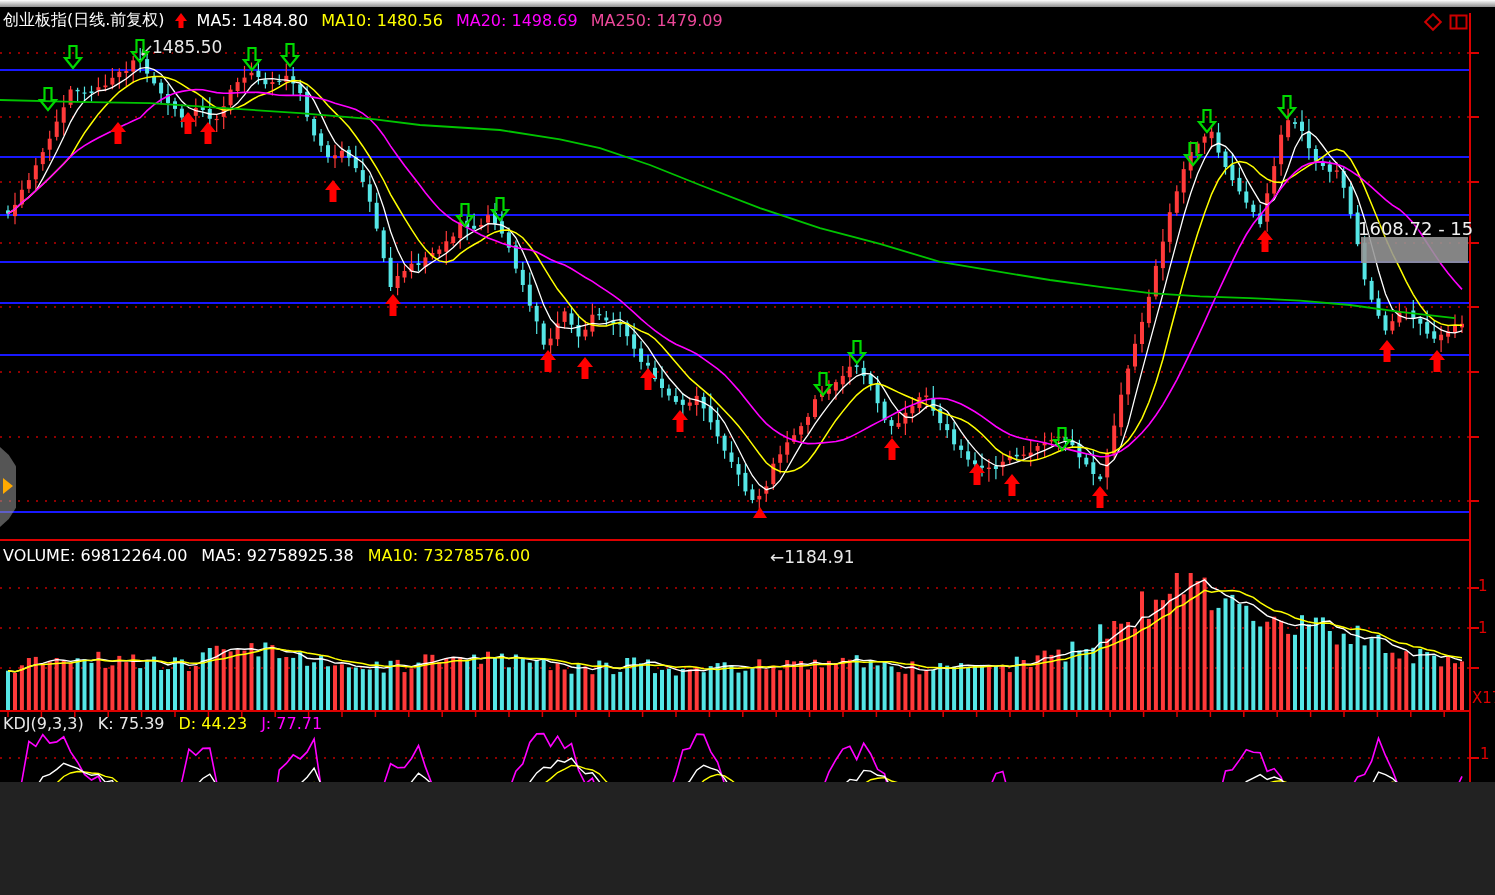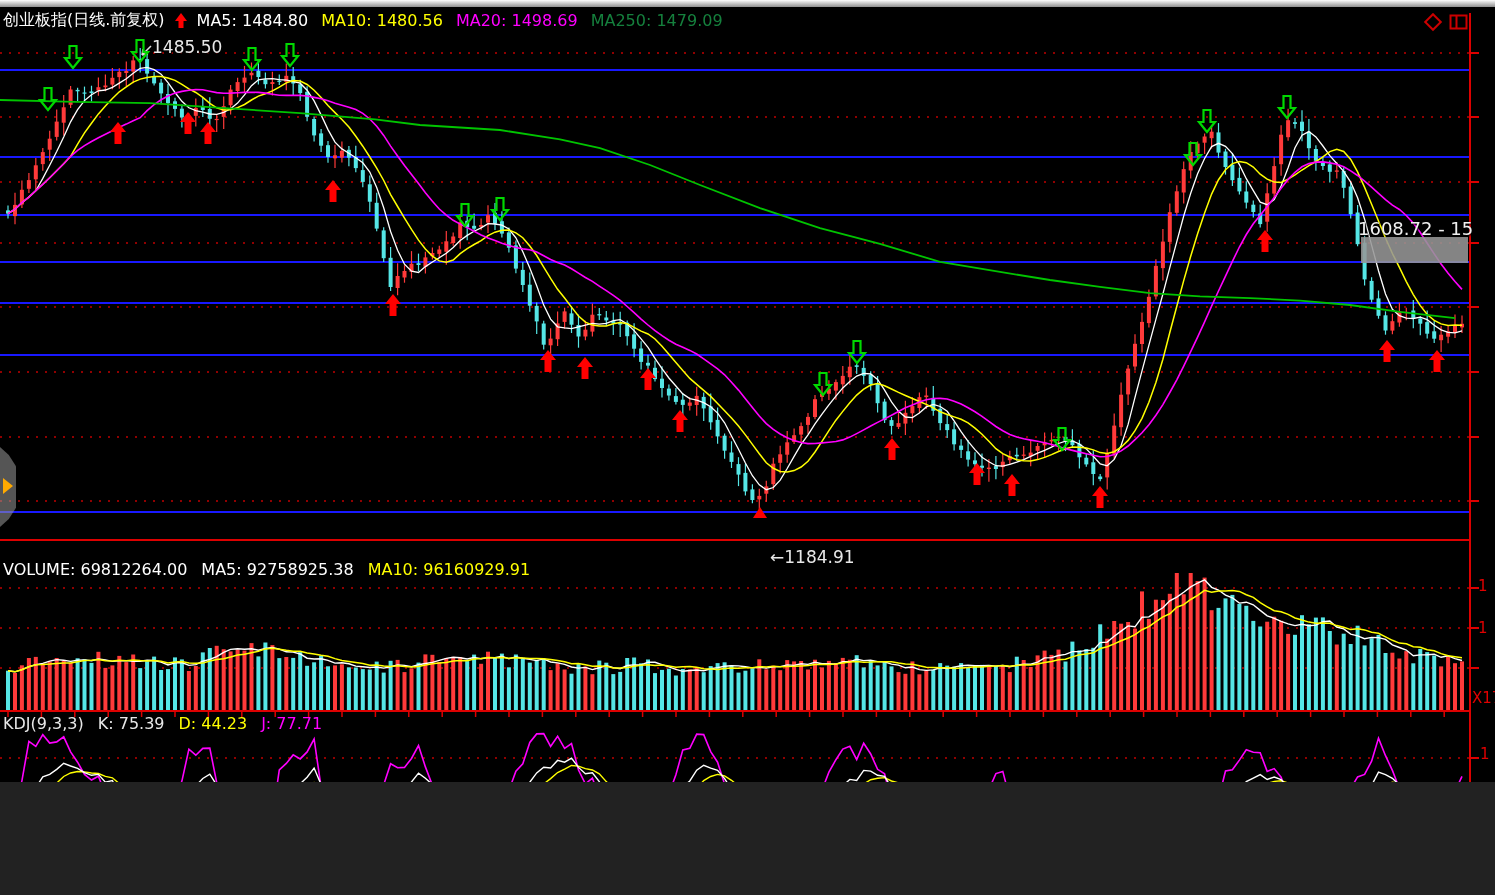--- a/index.html
+++ b/index.html
@@ -2,21 +2,21 @@
 <html><head>
 <meta charset="utf-8">
 <style>
   html,body{margin:0;padding:0;background:#222;}
   .stage{position:relative;width:1495px;height:782px;background:#000;overflow:hidden;
          font-family:"DejaVu Sans",sans-serif;}
   .titlebar{position:absolute;left:0;top:0;width:100%;height:7px;
             background:linear-gradient(#fdfdfd,#8f8f8f);}
   .hdr{position:absolute;left:3px;top:10px;display:flex;gap:13px;align-items:center;
        font-size:16px;white-space:nowrap;z-index:5;}
-  .hdr .w{color:#ffffff}.hdr .y{color:#ffff00}.hdr .m{color:#ff00ff}.hdr .g{color:#15803d}
+  .hdr .w{color:#ffffff}.hdr .y{color:#ffff00}.hdr .m{color:#ff00ff}.hdr .g{color:#ec4899}
   .pane-hdr{position:absolute;left:3px;display:flex;gap:14px;font-size:16px;
             white-space:nowrap;z-index:5;}
   .lbl{position:absolute;color:#e00000;font-size:15px;z-index:5;white-space:nowrap;}
   .anno{position:absolute;color:#e8e8e8;font-size:17px;z-index:6;white-space:nowrap;
         text-shadow:1px 1px 1px #000;}
   .tooltip-text{position:absolute;color:#f0f0f0;font-size:18px;z-index:7;white-space:nowrap;
         text-shadow:1px 1px 2px #000;}
   .graybox{position:absolute;left:1361px;top:237px;width:107px;height:26px;
         background:rgba(150,150,150,0.88);z-index:4;}
   .expand-tab{position:absolute;left:0;top:447px;width:16px;height:80px;z-index:8;
@@ -55,24 +55,24 @@
         </svg>
     </span>
     <span style="cursor:pointer;">
       <svg width="20" height="20">
           <rect x="1.5" y="2.5" width="16" height="13" fill="none" stroke="#cc0000" stroke-width="2"></rect>
           <line x1="7.5" y1="2.5" x2="7.5" y2="15.5" stroke="#cc0000" stroke-width="2"></line>
         </svg>
     </span>
   </div>
 
-  <div class="pane-hdr" style="top:560px;">
+  <div class="pane-hdr" style="top:546px;">
     <span class="hdr w" style="position:static;color:#fff">VOLUME: 69812264.00</span>
     <span style="color:#fff">MA5: 92758925.38</span>
-    <span style="color:#ffff00">MA10: 96160929.91</span>
+    <span style="color:#ffff00">MA10: 73278576.00</span>
   </div>
 
   <div class="pane-hdr" style="top:714px;">
     <span style="color:#e8e8e8">KDJ(9,3,3)</span>
     <span style="color:#e8e8e8">K: 75.39</span>
     <span style="color:#ffff00">D: 44.23</span>
     <span style="color:#ff00ff">J: 77.71</span>
   </div>
 
   <svg class="chart" id="chart" width="1495" height="895">

